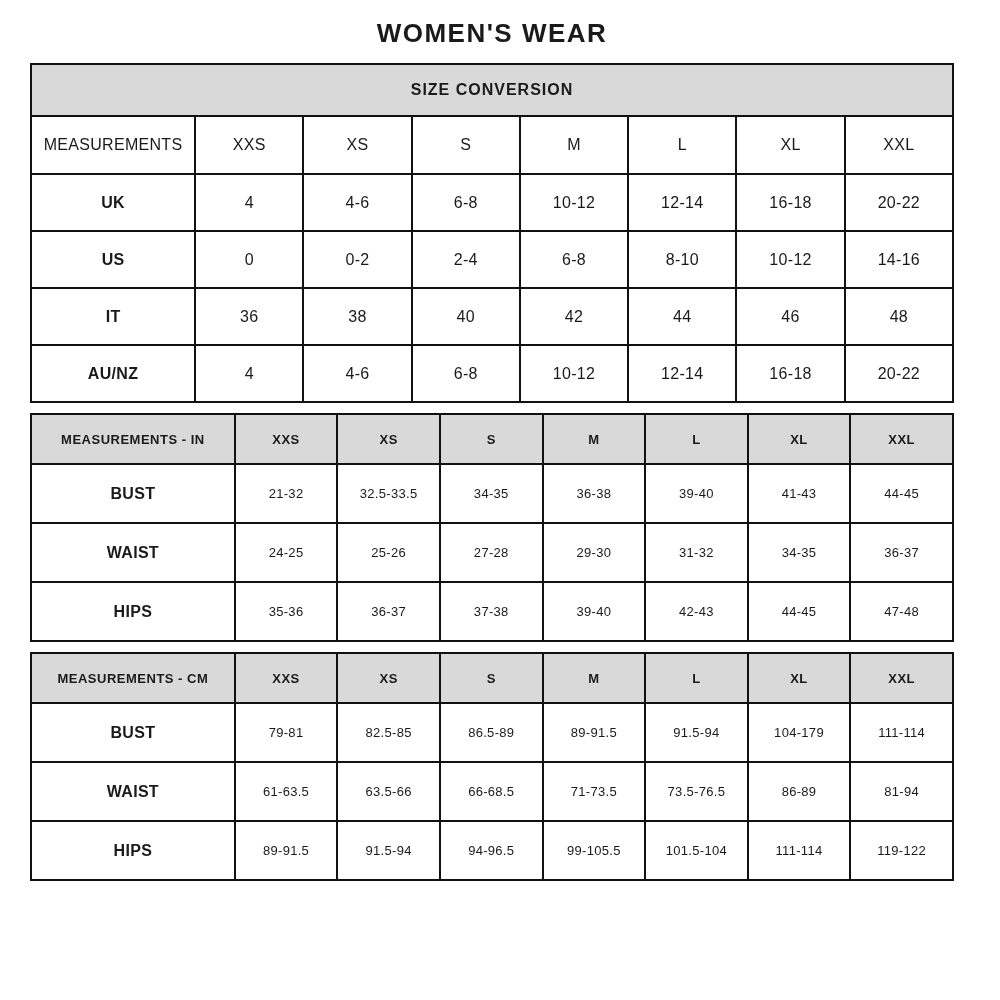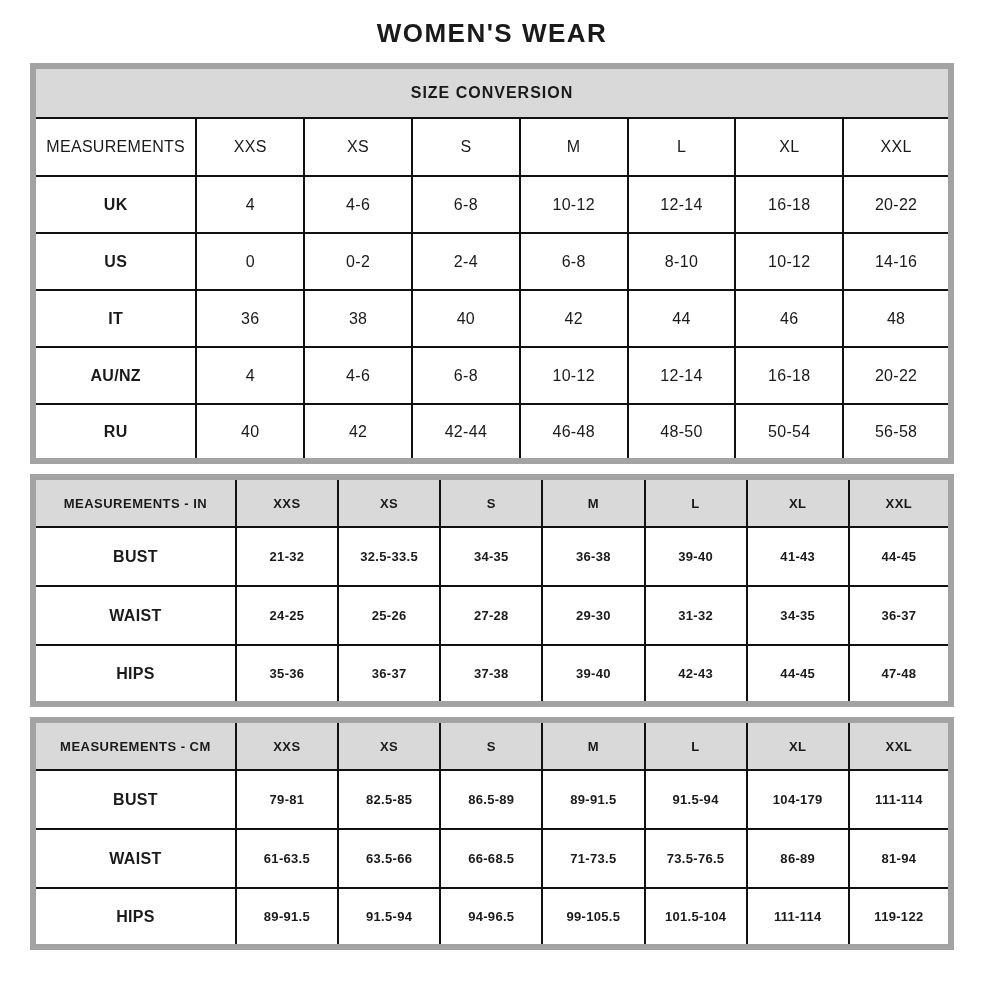--- a/index.html
+++ b/index.html
@@ -17,21 +17,21 @@
     font-size: 26px;
     font-weight: 700;
     letter-spacing: 1.5px;
     margin: 6px 0 14px 0;
     color: #1a1a1a;
   }
   table.tbl {
     width: 100%;
     border-collapse: collapse;
     table-layout: fixed;
-    border: 6px solid #a3a3a3;
+    border: 1px solid #a3a3a3;
   }
   table.tbl th, table.tbl td {
     border: 2px solid #111111;
     text-align: center;
     vertical-align: middle;
     padding: 0 2px;
     letter-spacing: 0.3px;
     overflow: hidden;
   }
   
@@ -53,21 +53,21 @@
   .measure col.c-label { width: 22.1%; }
   .measure thead tr { height: 50px; }
   .measure thead th {
     background: #d9d9d9;
     font-weight: 700;
     font-size: 13px;
     letter-spacing: 0.5px;
   }
   .measure tbody tr { height: 59px; }
   .measure tbody th { font-weight: 700; font-size: 16px; }
-  .measure tbody td { font-weight: 700; font-size: 13px; }
+  .measure tbody td { font-weight: 400; font-size: 13px; }
 </style>
 </head>
 <body>
 
 <div class="page">
 
   <h1 class="title">WOMEN'S WEAR</h1>
 
   <table class="tbl conversion">
     <colgroup>
@@ -129,30 +129,20 @@
       <tr>
         <th>AU/NZ</th>
         <td>4</td>
         <td>4-6</td>
         <td>6-8</td>
         <td>10-12</td>
         <td>12-14</td>
         <td>16-18</td>
         <td>20-22</td>
       </tr>
-      <tr>
-        <th>RU</th>
-        <td>40</td>
-        <td>42</td>
-        <td>42-44</td>
-        <td>46-48</td>
-        <td>48-50</td>
-        <td>50-54</td>
-        <td>56-58</td>
-      </tr>
     </tbody>
   </table>
 
   <table class="tbl measure">
     <colgroup>
         <col class="c-label">
         <col>
         <col>
         <col>
         <col>

